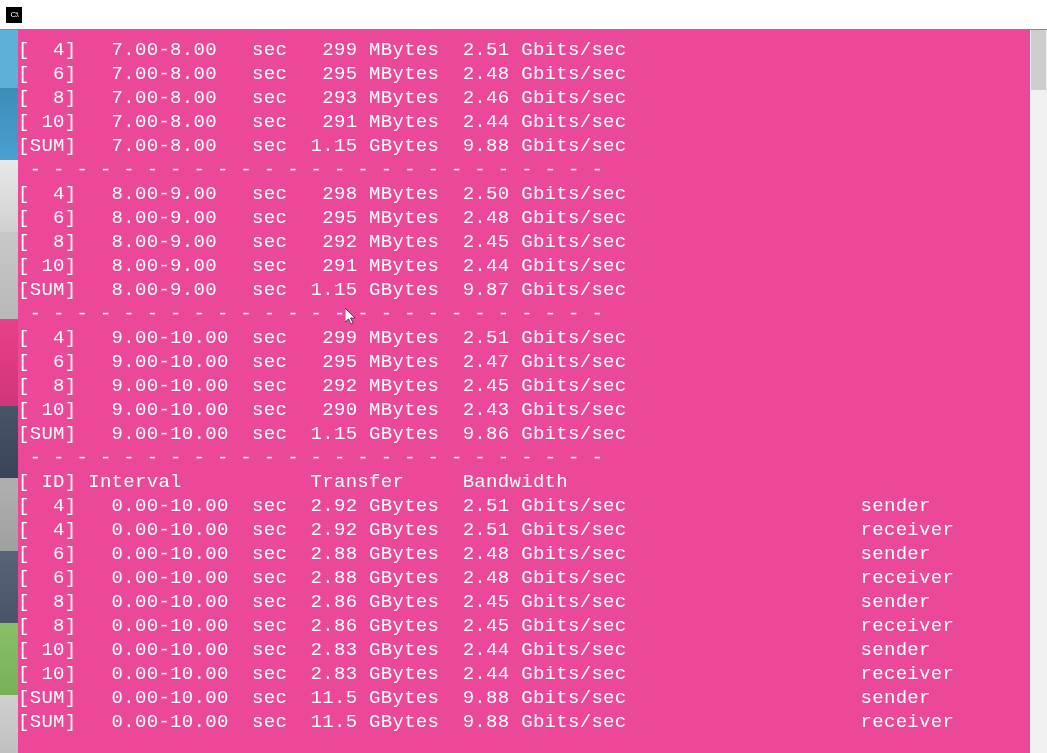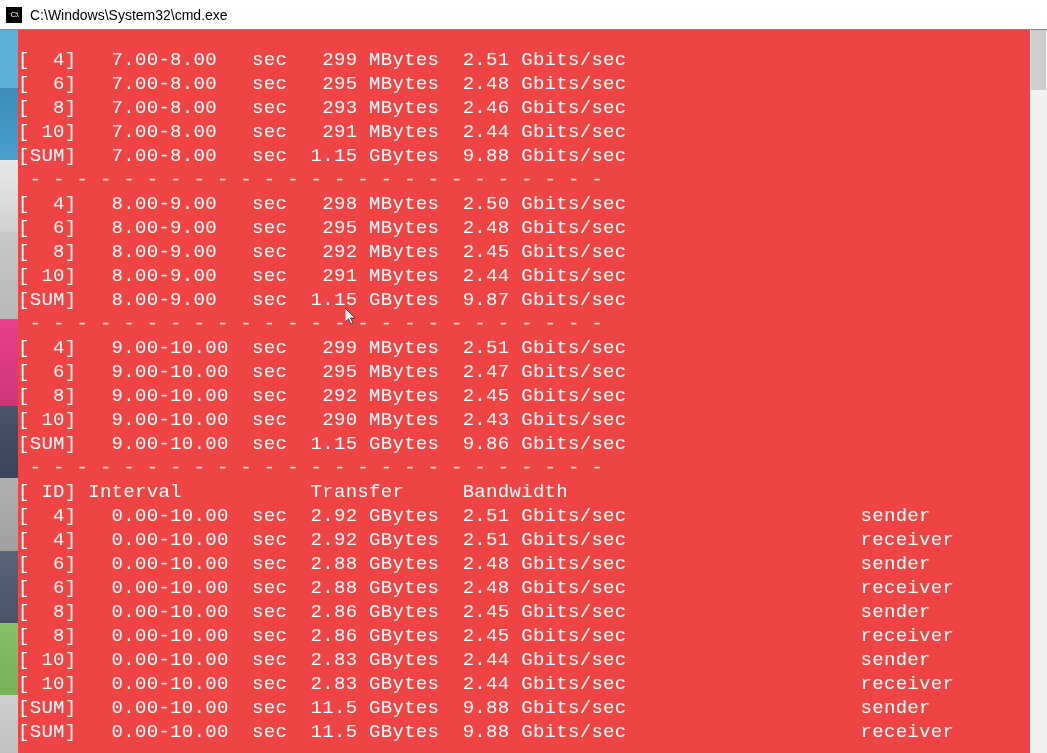--- a/index.html
+++ b/index.html
@@ -53,22 +53,22 @@
         #88c068 82%, #78b058 92%,
         #d0d0d0 92%, #c0c0c0 100%
       );
     }
     .terminal {
       position: absolute;
       left: 18px;
       top: 30px;
       right: 0;
       bottom: 0;
-      background: #ef4444;
-      padding-top: 18px;
+      background: #ec4899;
+      padding-top: 8px;
       font-size: 19px;
       line-height: 24px;
       white-space: pre;
       letter-spacing: 0.3px;
     }
     .scrollbar {
       position: absolute;
       right: 0;
       top: 30px;
       bottom: 0;
@@ -92,21 +92,20 @@
     .dash-line {
       letter-spacing: 0.3px;
     }
     .row { display: block; }
   </style>
 </head>
 <body>
 
 <div class="titlebar">
   <span class="titlebar-icon">C:\</span>
-  <span>C:\Windows\System32\cmd.exe</span>
 </div>
 
 <div class="desktop-strip"></div>
 
 <div class="terminal" id="terminal"><span class="row">[  4]   7.00-8.00   sec   299 MBytes  2.51 Gbits/sec</span><span class="row">[  6]   7.00-8.00   sec   295 MBytes  2.48 Gbits/sec</span><span class="row">[  8]   7.00-8.00   sec   293 MBytes  2.46 Gbits/sec</span><span class="row">[ 10]   7.00-8.00   sec   291 MBytes  2.44 Gbits/sec</span><span class="row">[SUM]   7.00-8.00   sec  1.15 GBytes  9.88 Gbits/sec</span><span class="row dash-line"> - - - - - - - - - - - - - - - - - - - - - - - - -</span><span class="row">[  4]   8.00-9.00   sec   298 MBytes  2.50 Gbits/sec</span><span class="row">[  6]   8.00-9.00   sec   295 MBytes  2.48 Gbits/sec</span><span class="row">[  8]   8.00-9.00   sec   292 MBytes  2.45 Gbits/sec</span><span class="row">[ 10]   8.00-9.00   sec   291 MBytes  2.44 Gbits/sec</span><span class="row">[SUM]   8.00-9.00   sec  1.15 GBytes  9.87 Gbits/sec</span><span class="row dash-line"> - - - - - - - - - - - - - - - - - - - - - - - - -</span><span class="row">[  4]   9.00-10.00  sec   299 MBytes  2.51 Gbits/sec</span><span class="row">[  6]   9.00-10.00  sec   295 MBytes  2.47 Gbits/sec</span><span class="row">[  8]   9.00-10.00  sec   292 MBytes  2.45 Gbits/sec</span><span class="row">[ 10]   9.00-10.00  sec   290 MBytes  2.43 Gbits/sec</span><span class="row">[SUM]   9.00-10.00  sec  1.15 GBytes  9.86 Gbits/sec</span><span class="row dash-line"> - - - - - - - - - - - - - - - - - - - - - - - - -</span><span class="row">[ ID] Interval           Transfer     Bandwidth</span><span class="row">[  4]   0.00-10.00  sec  2.92 GBytes  2.51 Gbits/sec                    sender</span><span class="row">[  4]   0.00-10.00  sec  2.92 GBytes  2.51 Gbits/sec                    receiver</span><span class="row">[  6]   0.00-10.00  sec  2.88 GBytes  2.48 Gbits/sec                    sender</span><span class="row">[  6]   0.00-10.00  sec  2.88 GBytes  2.48 Gbits/sec                    receiver</span><span class="row">[  8]   0.00-10.00  sec  2.86 GBytes  2.45 Gbits/sec                    sender</span><span class="row">[  8]   0.00-10.00  sec  2.86 GBytes  2.45 Gbits/sec                    receiver</span><span class="row">[ 10]   0.00-10.00  sec  2.83 GBytes  2.44 Gbits/sec                    sender</span><span class="row">[ 10]   0.00-10.00  sec  2.83 GBytes  2.44 Gbits/sec                    receiver</span><span class="row">[SUM]   0.00-10.00  sec  11.5 GBytes  9.88 Gbits/sec                    sender</span><span class="row">[SUM]   0.00-10.00  sec  11.5 GBytes  9.88 Gbits/sec                    receiver</span></div>
 
 <div class="scrollbar">
   <div class="scrollbar-thumb"></div>
 </div>
 

